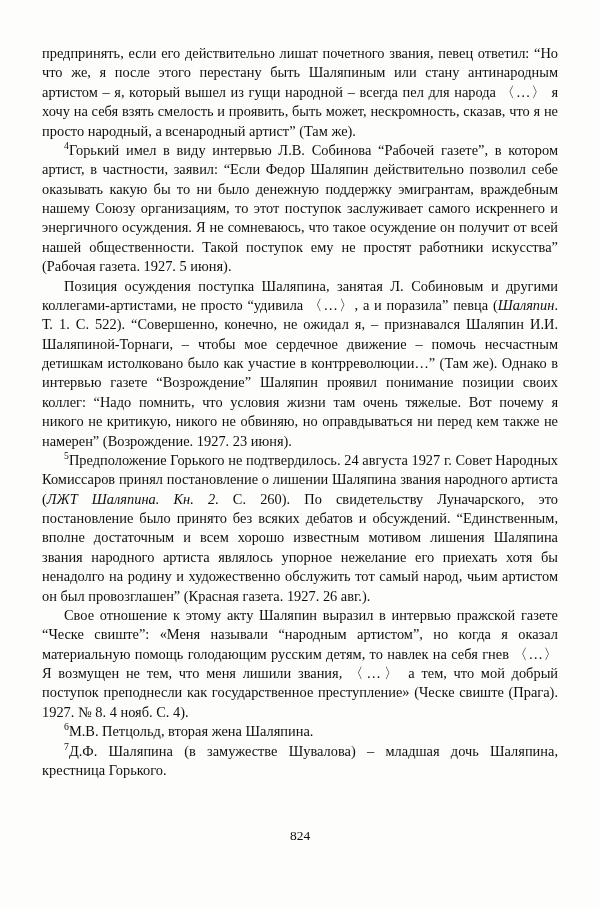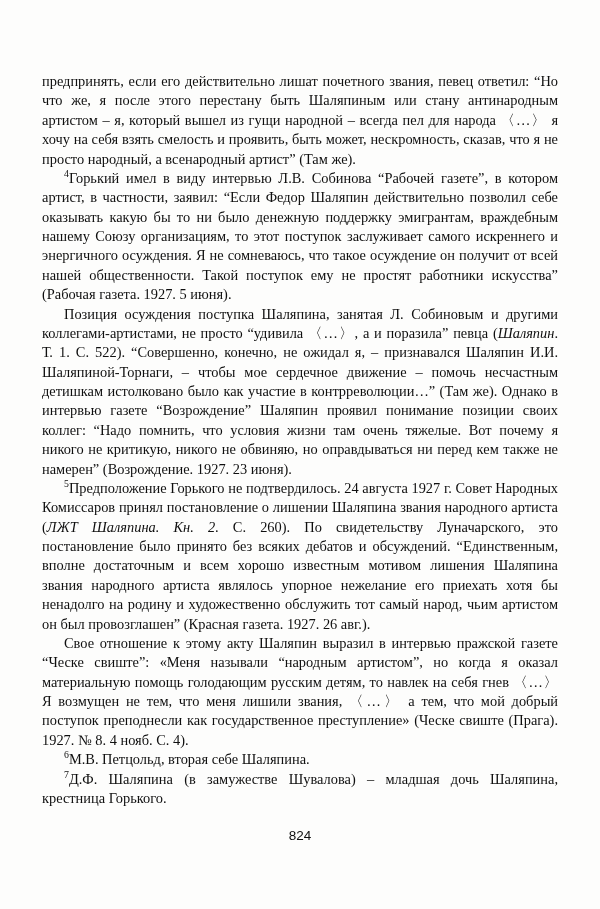--- a/index.html
+++ b/index.html
@@ -21,21 +21,20 @@
     top: 0;
     width: 600px;
     height: 909px;
     background: #fdfdfc;
   }
   .content {
     position: absolute;
     left: 42px;
     top: 44px;
     width: 516px;
-    margin-top: 28px;
   }
   p {
     margin: 0;
     font-size: 14.4px;
     line-height: 1.345;
     text-align: justify;
     text-justify: inter-word;
     text-indent: 22px;
     hyphens: manual;
   }
@@ -49,39 +48,39 @@
   }
   i {
   }
   .pagenum {
     position: absolute;
     left: 0;
     top: 828px;
     width: 600px;
     text-align: center;
     font-size: 13.5px;
-    font-family: Liberation Sans, sans-serif;
+    font-family: Liberation Serif, serif;
   }
 </style>
 </head>
 <body>
 
 <div class="page">
   <div class="content">
 
     <p class="noindent">предпринять, если его действительно лишат почетного звания, певец ответил: “Но что же, я после этого перестану быть Шаляпиным или стану антинародным артистом – я, который вышел из гущи народной – всегда пел для народа 〈…〉 я хочу на себя взять смелость и проявить, быть может, нескромность, сказав, что я не просто народный, а всенародный артист” (Там же).</p>
 
     <p><sup>4</sup><span>Горький имел в виду интервью Л.В. Собинова “Рабочей газете”, в котором артист, в частности, заявил: “Если Федор Шаляпин действительно позволил себе оказывать какую бы то ни было денежную поддержку эмигрантам, враждебным нашему Союзу организациям, то этот поступок заслуживает самого искреннего и энергичного осуждения. Я не сомневаюсь, что такое осуждение он получит от всей нашей общественности. Такой поступок ему не простят работники искусства” (Рабочая газета. 1927. 5 июня).</span></p>
 
     <p><span>Позиция осуждения поступка Шаляпина, занятая Л. Собиновым и другими коллегами-артистами, не просто “удивила 〈…〉, а и поразила” певца (</span><i>Шаляпин</i><span>. Т. 1. С. 522). “Совершенно, конечно, не ожидал я, – признавался Шаляпин И.И. Шаляпиной-Торнаги, – чтобы мое сердечное движение – помочь несчастным детишкам истолковано было как участие в контрреволюции…” (Там же). Однако в интервью газете “Возрождение” Шаляпин проявил понимание позиции своих коллег: “Надо помнить, что условия жизни там очень тяжелые. Вот почему я никого не критикую, никого не обвиняю, но оправдываться ни перед кем также не намерен” (Возрождение. 1927. 23 июня).</span></p>
 
     <p><sup>5</sup><span>Предположение Горького не подтвердилось. 24 августа 1927 г. Совет Народных Комиссаров принял постановление о лишении Шаляпина звания народного артиста (</span><i>ЛЖТ Шаляпина. Кн. 2</i><span>. С. 260). По свидетельству Луначарского, это постановление было принято без всяких дебатов и обсуждений. “Единственным, вполне достаточным и всем хорошо известным мотивом лишения Шаляпина звания народного артиста являлось упорное нежелание его приехать хотя бы ненадолго на родину и художественно обслужить тот самый народ, чьим артистом он был провозглашен” (Красная газета. 1927. 26 авг.).</span></p>
 
     <p>Свое отношение к этому акту Шаляпин выразил в интервью пражской газете “Ческе свиште”: «Меня называли “народным артистом”, но когда я оказал материальную помощь голодающим русским детям, то навлек на себя гнев 〈…〉 Я возмущен не тем, что меня лишили звания, 〈…〉 а тем, что мой добрый поступок преподнесли как государственное преступление» (Ческе свиште (Прага). 1927. № 8. 4 нояб. С. 4).</p>
 
-    <p><sup>6</sup><span>М.В. Петцольд, вторая себе Шаляпина.</span></p>
+    <p><sup>6</sup><span>М.В. Петцольд, вторая жена Шаляпина.</span></p>
 
     <p><sup>7</sup><span>Д.Ф. Шаляпина (в замужестве Шувалова) – младшая дочь Шаляпина, крестница Горького.</span></p>
 
   </div>
 
   <div class="pagenum">824</div>
 </div>
 
 </body></html>

